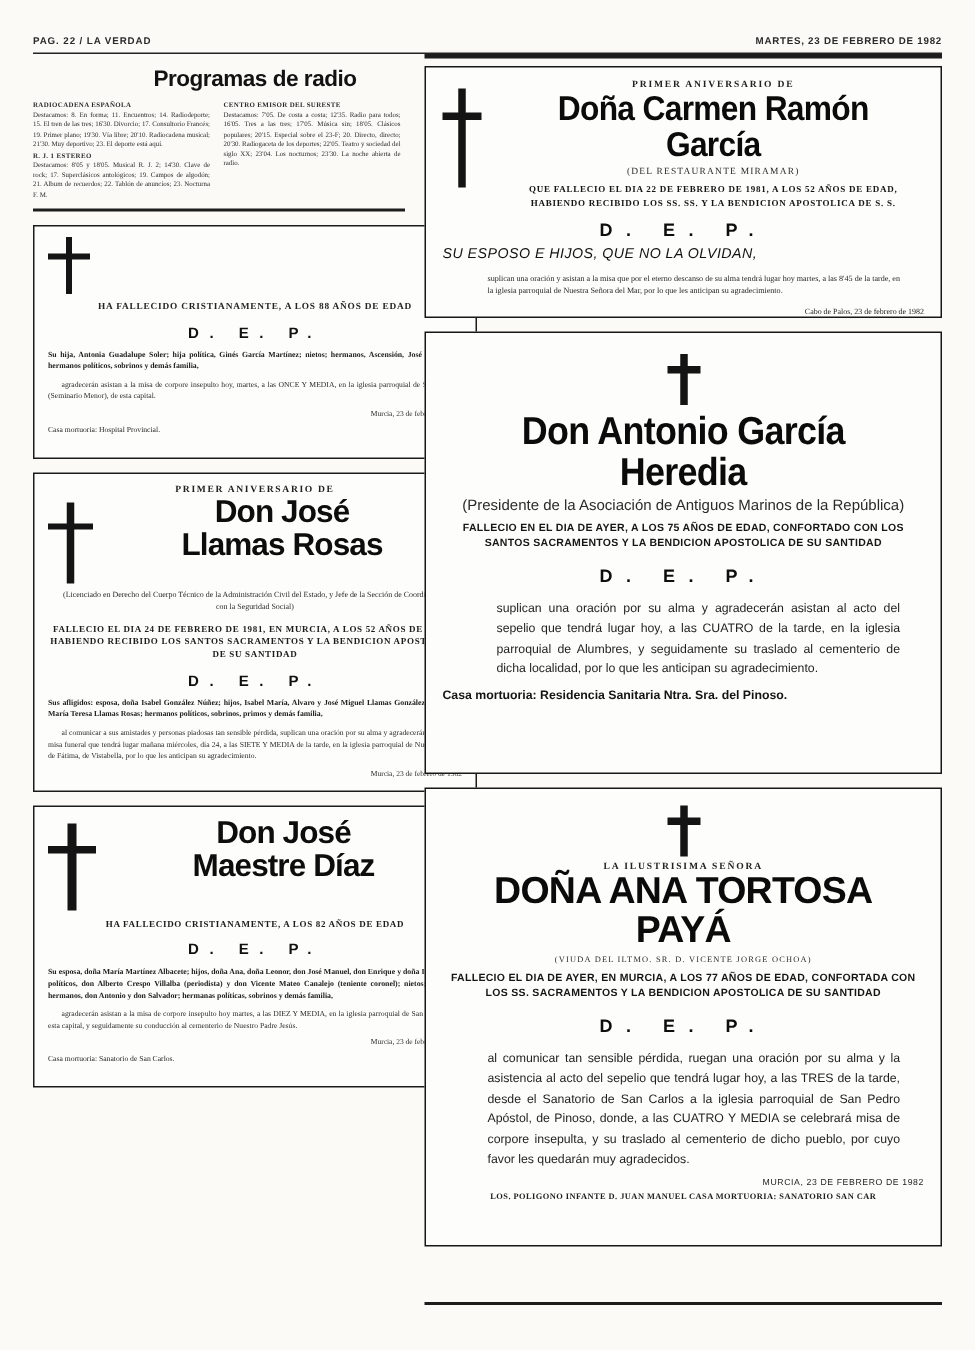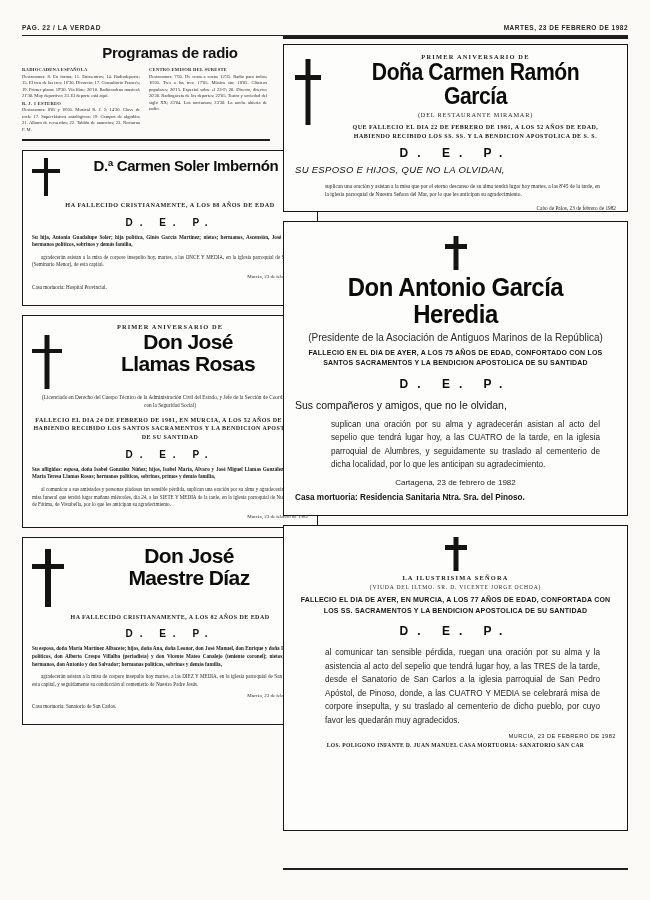--- a/index.html
+++ b/index.html
@@ -165,21 +165,20 @@
       </div>
     </div>
     <div class="radio-rule"></div>
 
     <div class="obit">
       <div class="ob1-top">
         <span class="cross" style="width:28px;height:38px;">
           <i class="v" style="width:4px;height:38px;"></i>
           <i class="h" style="width:28px;height:3.5px;top:11px;"></i>
         </span>
-        <div class="ob1-name">D.ª Carmen Soler Imbernón</div>
       </div>
       <div class="sub-caps">HA FALLECIDO CRISTIANAMENTE, A LOS 88 AÑOS DE EDAD</div>
       <div class="dep">D.  E.  P.</div>
       <div class="fam">Su hija, Antonia Guadalupe Soler; hija política, Ginés García Martínez; nietos; hermanos, Ascensión, José y Antonio; hermanos políticos, sobrinos y demás familia,</div>
       <div class="plea">agradecerán asistan a la misa de corpore insepulto hoy, martes, a las ONCE Y MEDIA, en la iglesia parroquial de Santa Teresa (Seminario Menor), de esta capital.</div>
       <div class="sign">Murcia, 23 de febrero de 1982</div>
       <div class="mort">Casa mortuoria: Hospital Provincial.</div>
       <div class="junta">(Junta)</div>
     </div>
 
@@ -250,34 +249,33 @@
       <div style="text-align:center;margin:6px 0 4px 0;">
         <span class="cross" style="width:22px;height:34px;vertical-align:middle;">
           <i class="v" style="width:5px;height:34px;"></i>
           <i class="h" style="width:22px;height:4.5px;top:8px;"></i>
         </span>
       </div>
       <div class="r-headline cond" style="font-size:26px;">Don Antonio García Heredia</div>
       <div class="r-paren" style="font-size:10px;letter-spacing:0;font-family:Liberation Sans, sans-serif;">(Presidente de la Asociación de Antiguos Marinos de la República)</div>
       <div class="r-died">FALLECIO EN EL DIA DE AYER, A LOS 75 AÑOS DE EDAD, CONFORTADO CON LOS SANTOS SACRAMENTOS Y LA BENDICION APOSTOLICA DE SU SANTIDAD</div>
       <div class="r-dep">D.  E.  P.</div>
-      <div class="r-lead">Sus compañeros y amigos, que no le olvidan,</div>
       <div class="r-body indent">suplican una oración por su alma y agradecerán asistan al acto del sepelio que tendrá lugar hoy, a las CUATRO de la tarde, en la iglesia parroquial de Alumbres, y seguidamente su traslado al cementerio de dicha localidad, por lo que les anticipan su agradecimiento.</div>
-      <div class="r-sign">Cartagena, 23 de febrero de 1982</div>
       <div class="r-mort">Casa mortuoria: Residencia Sanitaria Ntra. Sra. del Pinoso.</div>
     </div>
 
     <div class="r-obit" style="height:306px;">
       <div style="text-align:center;margin:3px 0 3px 0;">
         <span class="cross" style="width:22px;height:34px;vertical-align:middle;">
           <i class="v" style="width:5px;height:34px;"></i>
           <i class="h" style="width:22px;height:4.5px;top:8px;"></i>
         </span>
       </div>
       <div class="r-anniv">LA ILUSTRISIMA SEÑORA</div>
+      <div class="r-headline" style="font-size:25px;">DOÑA ANA TORTOSA PAYÁ</div>
       <div class="r-paren" style="font-size:5.6px;">(VIUDA DEL ILTMO. SR. D. VICENTE JORGE OCHOA)</div>
       <div class="r-died">FALLECIO EL DIA DE AYER, EN MURCIA, A LOS 77 AÑOS DE EDAD, CONFORTADA CON LOS SS. SACRAMENTOS Y LA BENDICION APOSTOLICA DE SU SANTIDAD</div>
       <div class="r-dep">D.  E.  P.</div>
       <div class="r-body indent" style="margin-left:30px;">al comunicar tan sensible pérdida, ruegan una oración por su alma y la asistencia al acto del sepelio que tendrá lugar hoy, a las TRES de la tarde, desde el Sanatorio de San Carlos a la iglesia parroquial de San Pedro Apóstol, de Pinoso, donde, a las CUATRO Y MEDIA se celebrará misa de corpore insepulta, y su traslado al cementerio de dicho pueblo, por cuyo favor les quedarán muy agradecidos.</div>
       <div class="r-sign caps">MURCIA, 23 DE FEBRERO DE 1982</div>
       <div class="r-foot">LOS. POLIGONO INFANTE D. JUAN MANUEL CASA MORTUORIA: SANATORIO SAN CAR</div>
     </div>
 
   </div>
 

